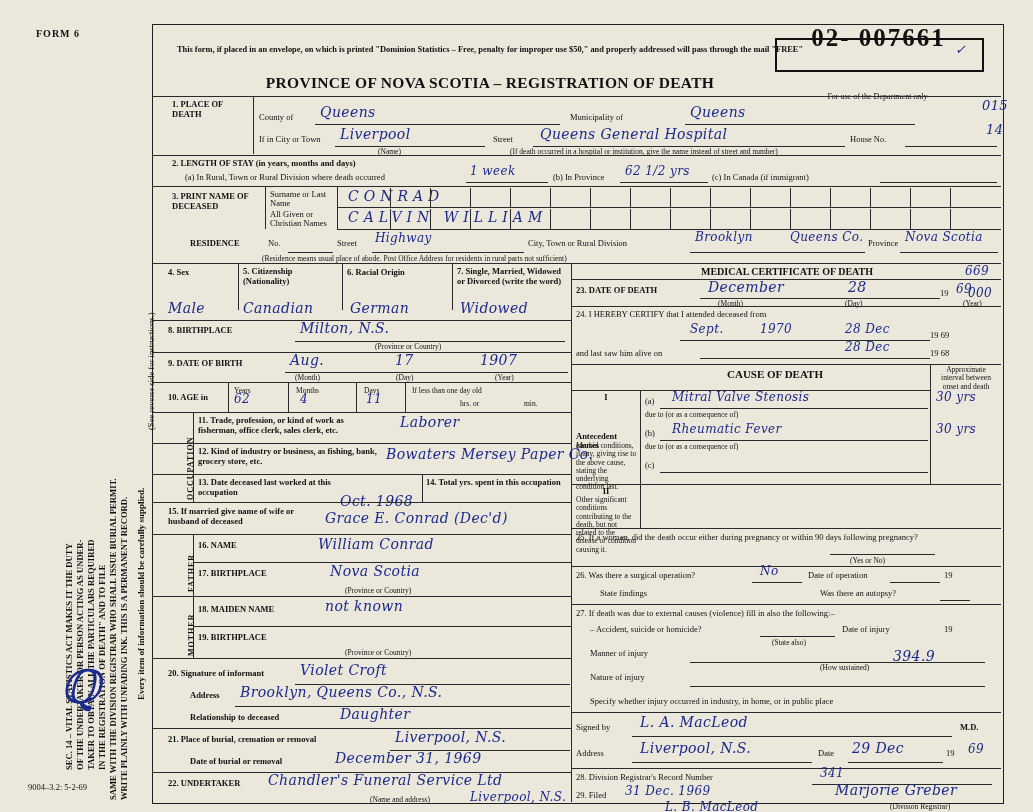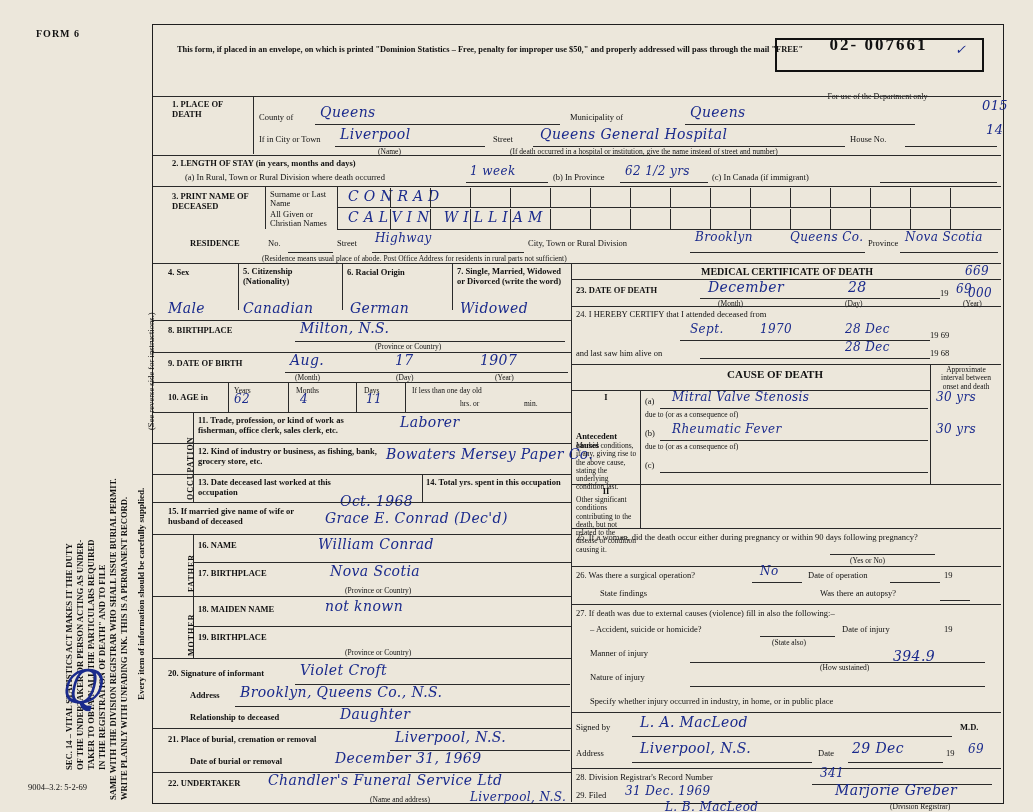--- a/index.html
+++ b/index.html
@@ -36,21 +36,21 @@
 
   
   #frame{left:152px;top:24px;width:850px;height:778px;border:1px solid #1f1f1f;}
 
   
   #notice{left:170px;top:44px;width:640px;font-size:8.4px;line-height:1.35;text-align:center;font-weight:bold;}
   #title{left:170px;top:74px;width:640px;font-size:15.5px;font-weight:bold;text-align:center;letter-spacing:.3px;}
 
   
   #regbox{left:775px;top:38px;width:205px;height:30px;border:2px solid #111;}
-  #regnum{left:781px;top:35px;width:195px;text-align:center;font-size:17px;font-weight:bold;letter-spacing:2px;font-family:"Liberation Serif",serif;}
+  #regnum{left:781px;top:24px;width:195px;text-align:center;font-size:25px;font-weight:bold;letter-spacing:2px;font-family:"Liberation Serif",serif;}
   #regsub{left:775px;top:92px;width:205px;text-align:center;font-size:8px;}
   #dept015{left:982px;top:98px;font-size:13px;}
   #dept14{left:986px;top:122px;font-size:13px;}
 
   
   .vert{
     position:absolute;
     transform-origin:left top;
     transform:rotate(-90deg);
     white-space:nowrap;
@@ -65,20 +65,21 @@
 </head>
 <body>
 
 <div class="sheet">
 
   <div class="abs" id="form6">FORM 6</div>
 
   <div class="boxouter" id="frame"></div>
 
   <div class="abs" id="notice">This form, if placed in an envelope, on which is printed "Dominion Statistics – Free, penalty for improper use $50," and properly addressed will pass through the mail "FREE"</div>
+  <div class="abs" id="title">PROVINCE OF NOVA SCOTIA – REGISTRATION OF DEATH</div>
 
   <div class="boxouter" id="regbox"></div>
   <div class="abs" id="regnum">02-  007661</div>
   <div class="abs hand" style="left:955px;top:42px;font-size:13px;">✓</div>
   <div class="abs" id="regsub">For use of the Department only</div>
   <div class="abs hand" id="dept015">015</div>
   <div class="abs hand" id="dept14">14</div>
 
   <div class="vert" style="left:64px;top:770px;font-size:8.6px;">SEC. 14 – VITAL STATISTICS ACT MAKES IT THE DUTY</div>
   <div class="vert" style="left:75px;top:770px;font-size:8.6px;">OF THE UNDERTAKER OR PERSON ACTING AS UNDER-</div>

